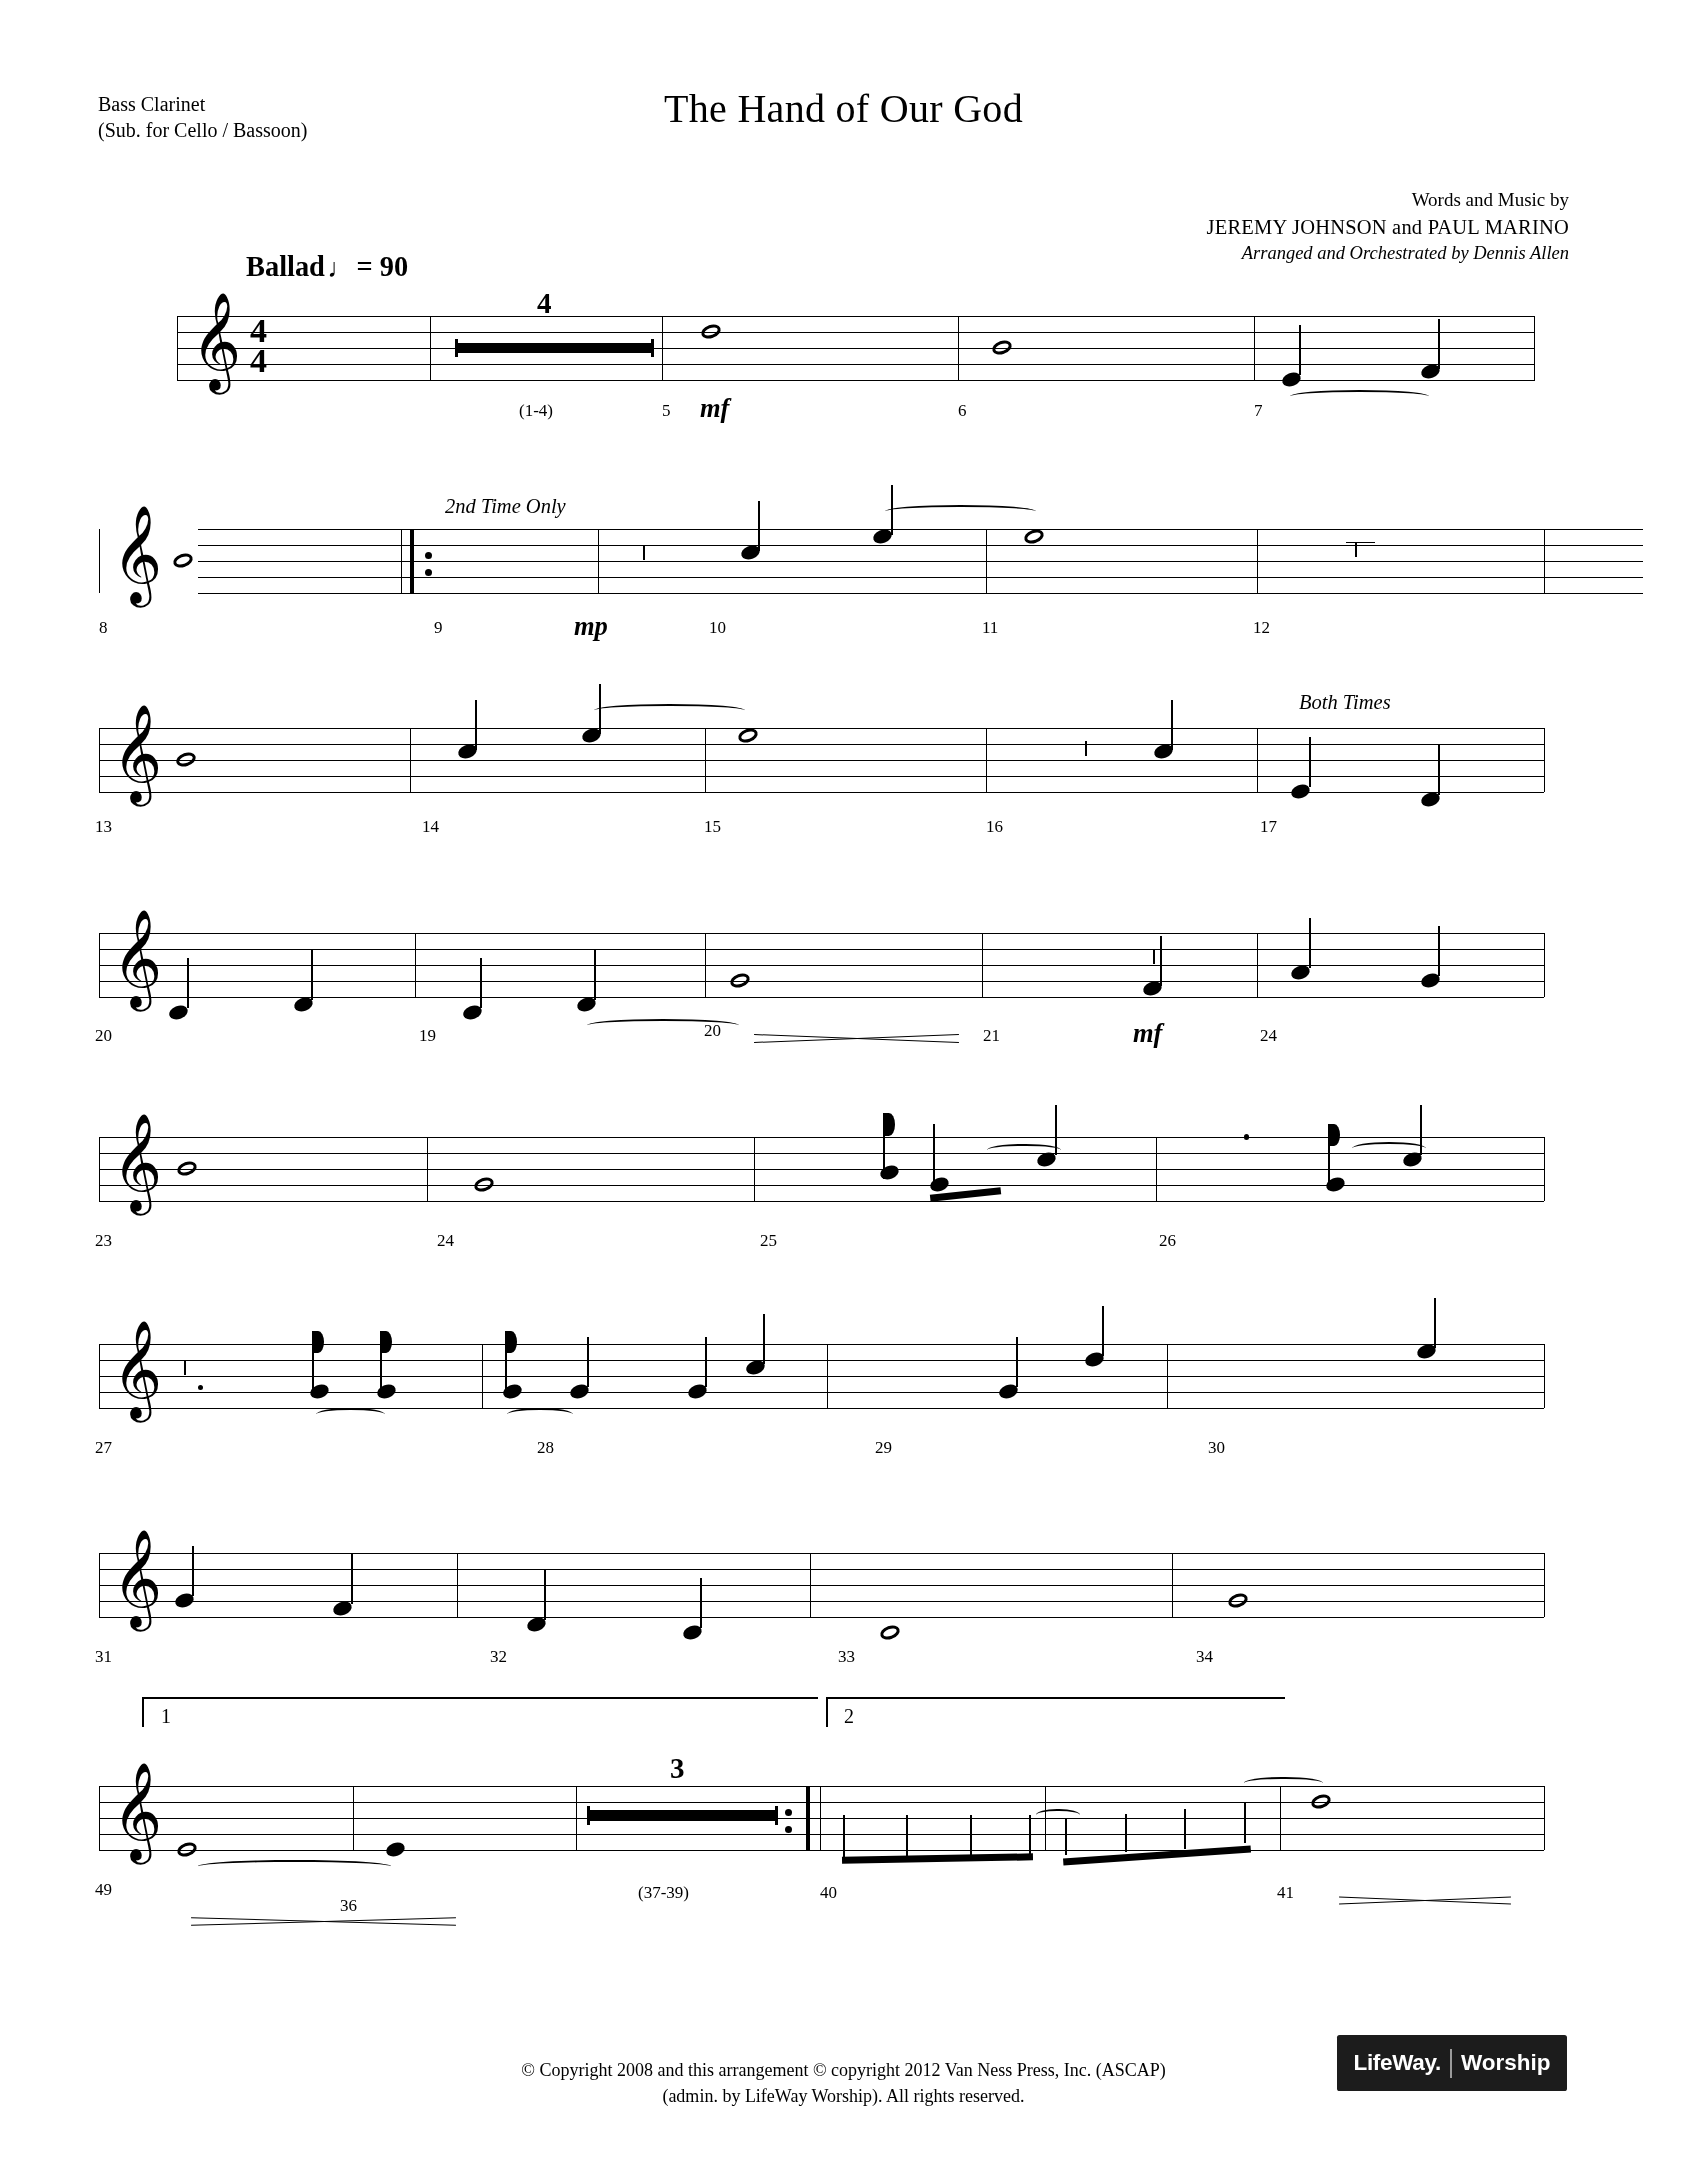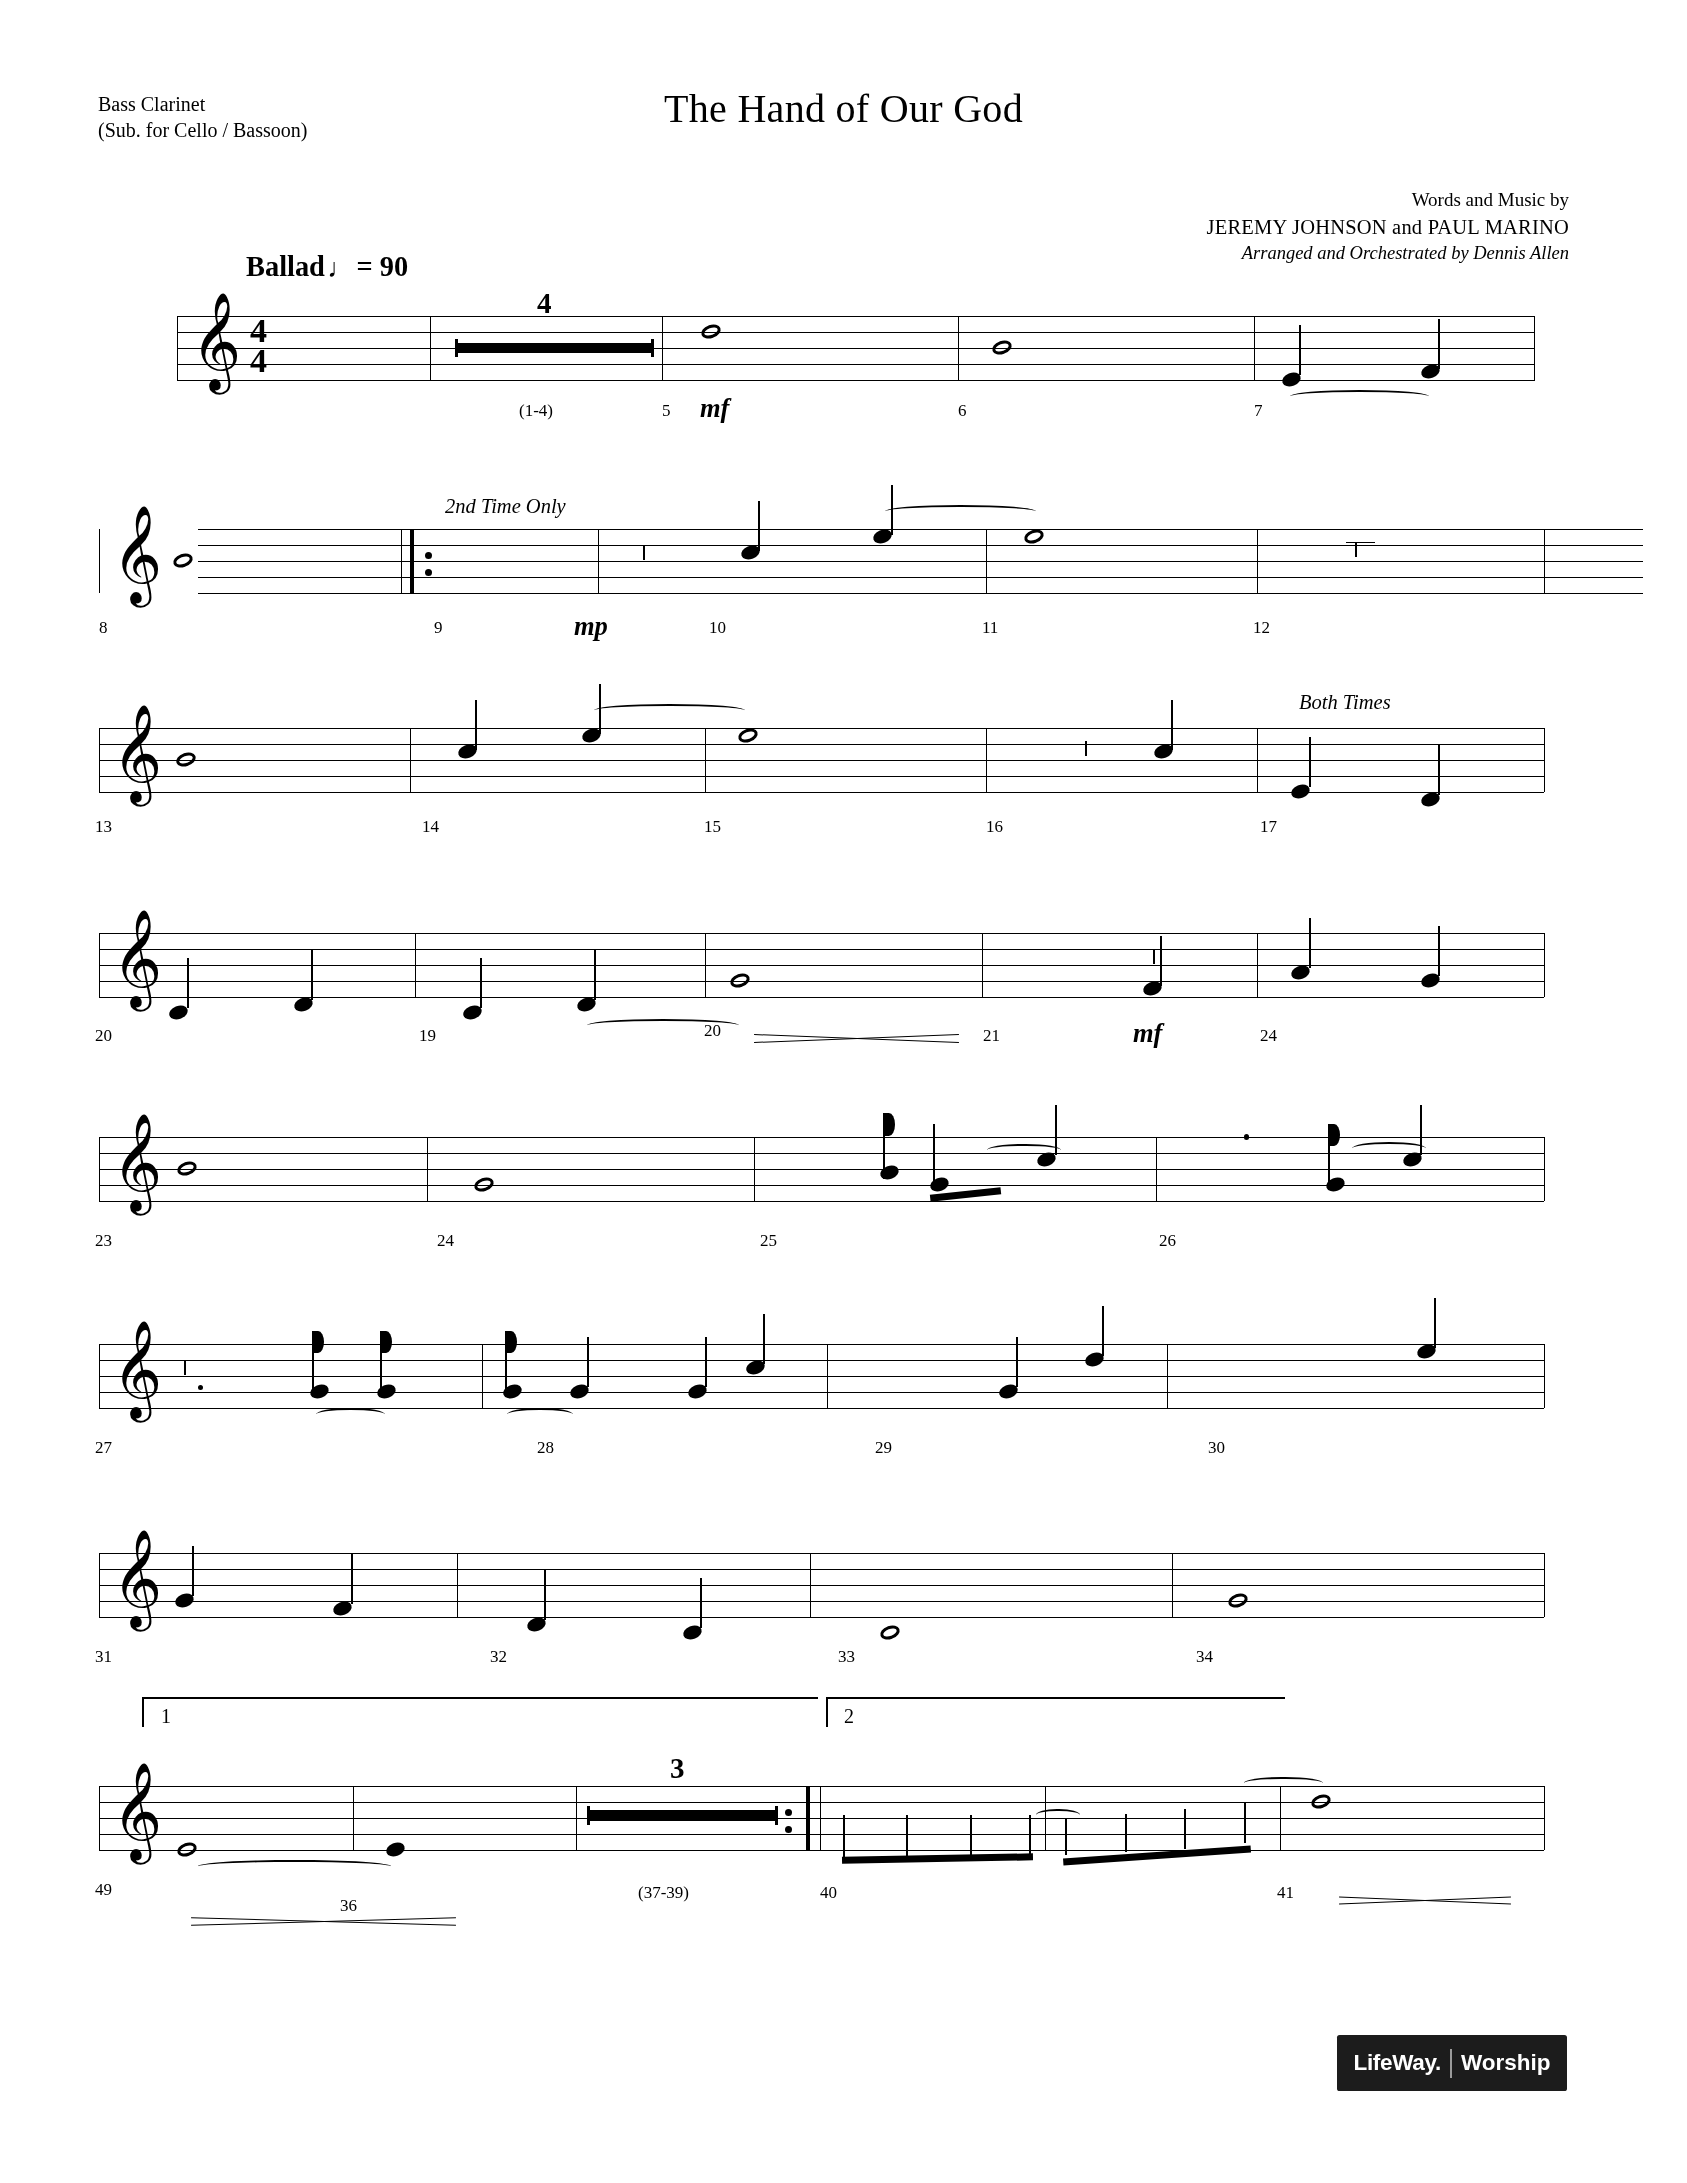--- a/index.html
+++ b/index.html
@@ -665,20 +665,24 @@
     <div class="hairpin" style="left:191px; top:135px; width:265px; transform: rotate(1.6deg);"></div>
     <div class="hairpin" style="left:191px; top:135px; width:265px; transform: rotate(-1.6deg);"></div>
 
     <div class="measnum" style="left:95px; top:94px;">49</div>
     <div class="measnum" style="left:340px; top:110px;">36</div>
     <div class="measnum" style="left:638px; top:97px;">(37-39)</div>
     <div class="measnum" style="left:820px; top:97px;">40</div>
     <div class="measnum" style="left:1277px; top:97px;">41</div>
   </div>
 
+  <div class="copyright">
+    <div>© Copyright 2008 and this arrangement © copyright 2012 Van Ness Press, Inc. (ASCAP)</div>
+    <div>(admin. by LifeWay Worship). All rights reserved.</div>
+  </div>
 
   <div class="logo">
     <span class="lw">LifeWay.</span>
     <span class="sep"></span>
     <span class="wp">Worship</span>
   </div>
 
 </div>
 
 

